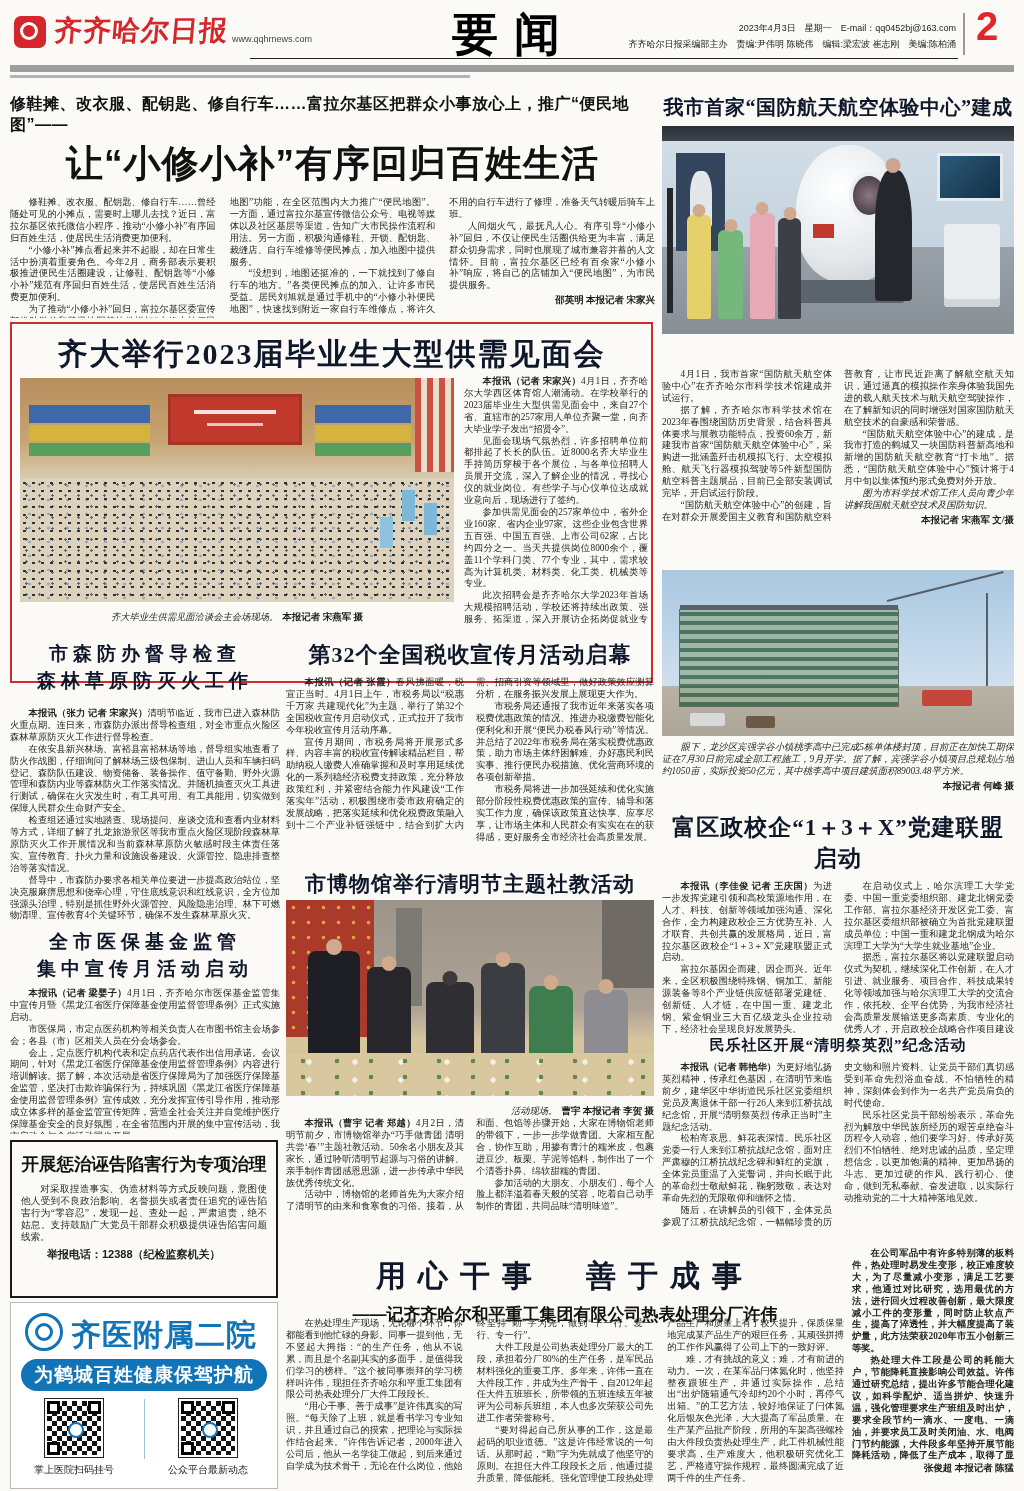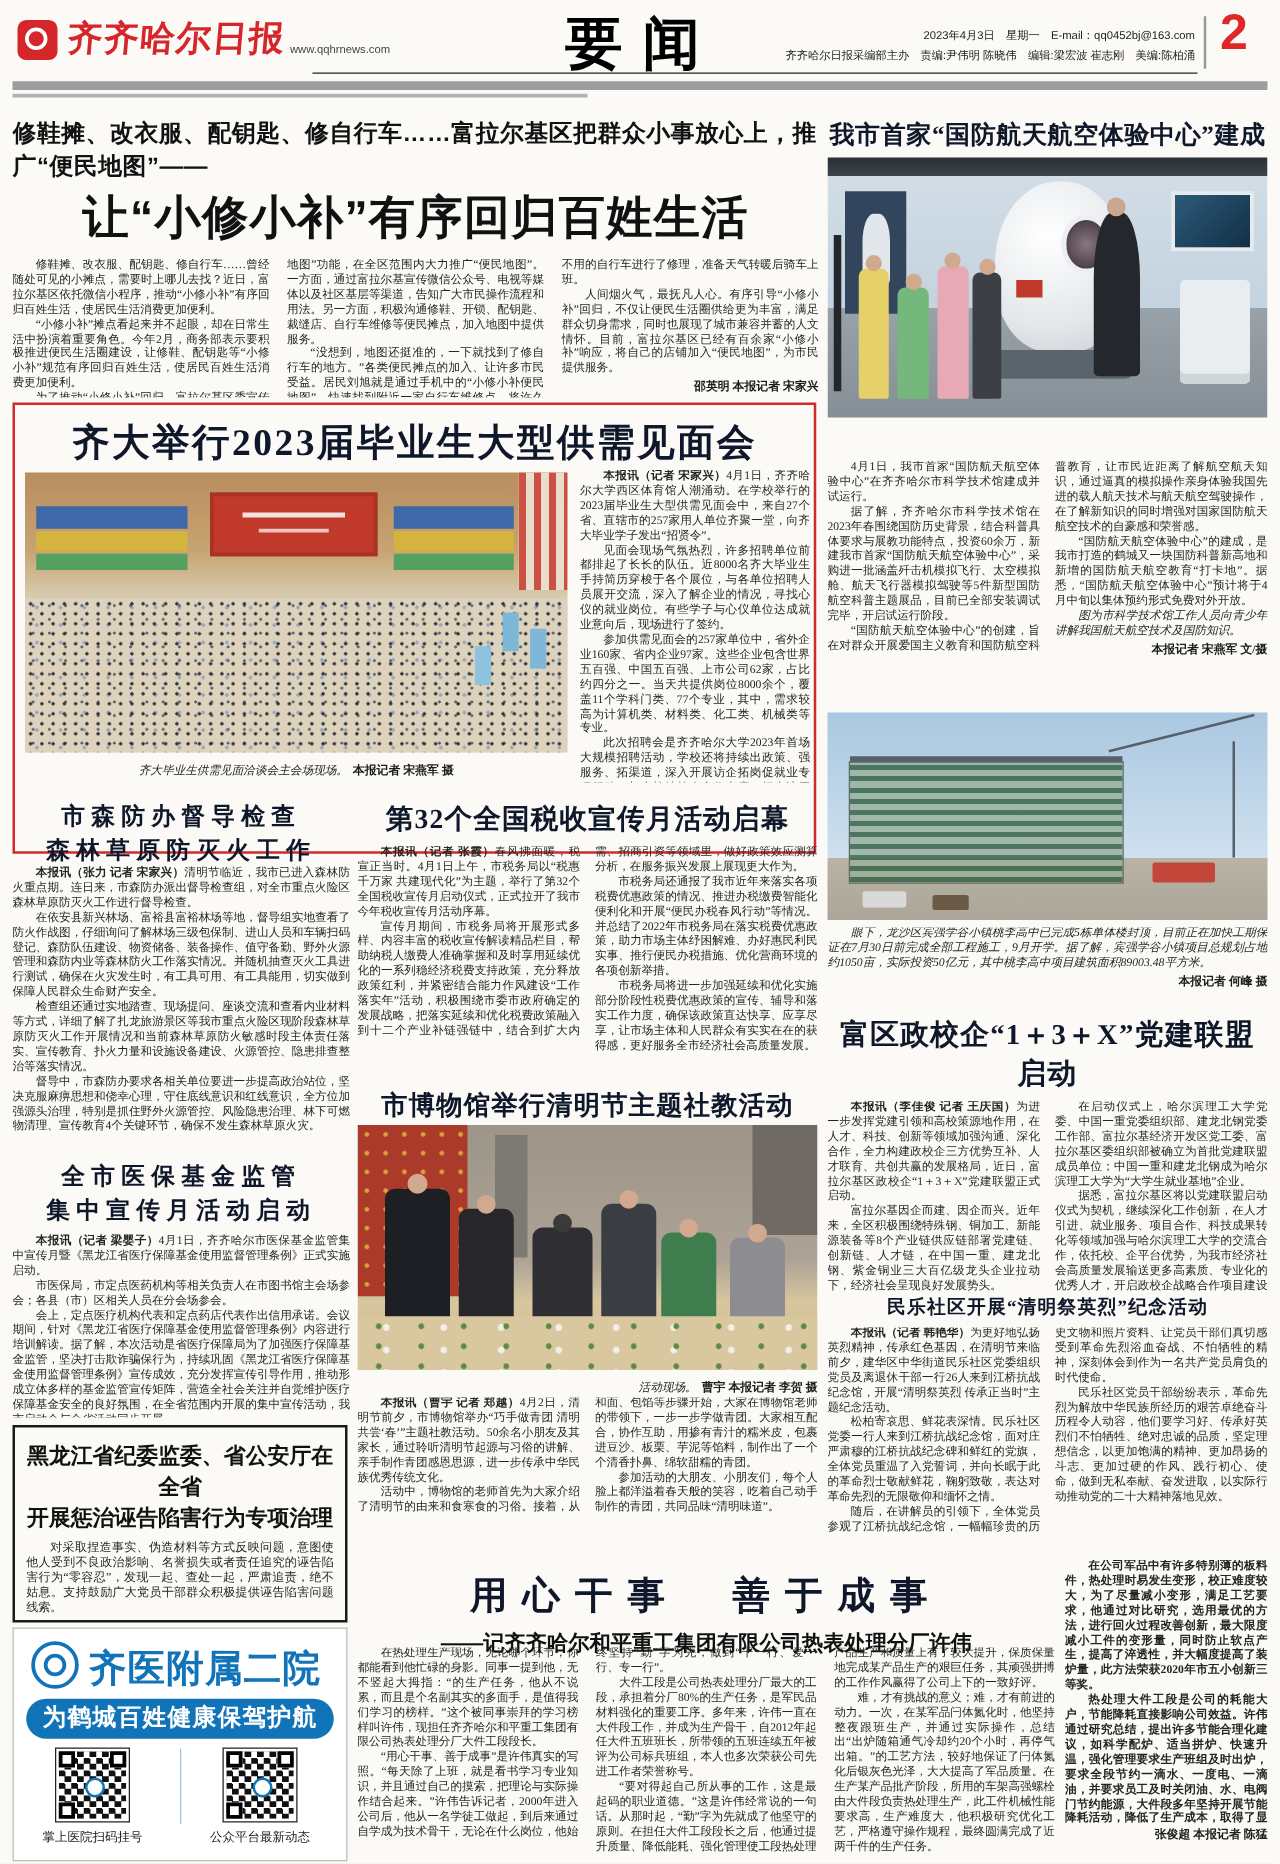--- a/index.html
+++ b/index.html
@@ -24,21 +24,21 @@
 #mast-site{position:absolute;left:232px;top:34px;font-size:9px;color:#444;font-family:"Liberation Sans",sans-serif;}
 #sec-title{position:absolute;left:452px;top:4px;font-size:46px;font-weight:900;letter-spacing:16px;color:#000;}
 #head-rule{position:absolute;left:250px;top:58px;width:708px;height:1px;background:#222;}
 #head-info{position:absolute;left:620px;top:20px;width:336px;text-align:right;
   font-family:"Liberation Sans",sans-serif;font-size:9px;line-height:16px;color:#222;}
 #head-div{position:absolute;left:963px;top:13px;width:2px;height:42px;background:#999;}
 #page-num{position:absolute;left:976px;top:4px;font-size:40px;font-weight:bold;color:#e02626;
   font-family:"Liberation Sans",sans-serif;}
 .graybar{position:absolute;background:#9d9d9d;}
 
-.kicker{font-size:19px;letter-spacing:0.5px;}
+.kicker{font-size:16px;letter-spacing:0.5px;}
 #xiuxiu-hl{font-size:37px;letter-spacing:1px;margin-top:3px;text-align:center;}
 
 #qida-box{border:2px solid #cf2b2b;background:#fbfaf7;}
 #qida-hl{font-size:30px;letter-spacing:2px;text-align:center;margin-top:10px;}
 
 .hl2line{font-size:19px;letter-spacing:5px;text-align:center;line-height:27px;}
 .hl-mid{font-size:22px;text-align:center;letter-spacing:1px;}
 
 #jiwei{border:2px solid #1a1a1a;padding:10px 9px 6px 9px;}
 #jiwei .jhl{font-size:17.5px;line-height:25px;text-align:center;}
@@ -169,40 +169,39 @@
       <p class="body"><b>本报讯（记者 宋家兴）</b><span>4月1日，齐齐哈尔大学西区体育馆人潮涌动。在学校举行的2023届毕业生大型供需见面会中，来自27个省、直辖市的257家用人单位齐聚一堂，向齐大毕业学子发出“招贤令”。</span></p>
       <p class="body">见面会现场气氛热烈，许多招聘单位前都排起了长长的队伍。近8000名齐大毕业生手持简历穿梭于各个展位，与各单位招聘人员展开交流，深入了解企业的情况，寻找心仪的就业岗位。有些学子与心仪单位达成就业意向后，现场进行了签约。</p>
       <p class="body">参加供需见面会的257家单位中，省外企业160家、省内企业97家。这些企业包含世界五百强、中国五百强、上市公司62家，占比约四分之一。当天共提供岗位8000余个，覆盖11个学科门类、77个专业，其中，需求较高为计算机类、材料类、化工类、机械类等专业。</p>
       <p class="body">此次招聘会是齐齐哈尔大学2023年首场大规模招聘活动，学校还将持续出政策、强服务、拓渠道，深入开展访企拓岗促就业专项行动，加大校地校企合作力度，把走访用人单位作为深化供需对接、就业育人的重要内容，不断拓宽就业新空间。</p>
     </div>
   </section>
 
   <section class="abs" style="left:10px;top:640px;width:270px;height:284px;overflow:hidden;">
     <h2 class="serifhl hl2line">市森防办督导检查</h2>
     <h2 class="serifhl hl2line">森林草原防灭火工作</h2>
-    <div style="margin-top:0;">
+    <div style="margin-top:14px;">
       <p class="body"><b>本报讯（张力 记者 宋家兴）</b><span>清明节临近，我市已进入森林防火重点期。连日来，市森防办派出督导检查组，对全市重点火险区森林草原防灭火工作进行督导检查。</span></p>
       <p class="body">在依安县新兴林场、富裕县富裕林场等地，督导组实地查看了防火作战图，仔细询问了解林场三级包保制、进山人员和车辆扫码登记、森防队伍建设、物资储备、装备操作、值守备勤、野外火源管理和森防内业等森林防火工作落实情况。并随机抽查灭火工具进行测试，确保在火灾发生时，有工具可用、有工具能用，切实做到保障人民群众生命财产安全。</p>
       <p class="body">检查组还通过实地踏查、现场提问、座谈交流和查看内业材料等方式，详细了解了扎龙旅游景区等我市重点火险区现阶段森林草原防灭火工作开展情况和当前森林草原防火敏感时段主体责任落实、宣传教育、扑火力量和设施设备建设、火源管控、隐患排查整治等落实情况。</p>
       <p class="body">督导中，市森防办要求各相关单位要进一步提高政治站位，坚决克服麻痹思想和侥幸心理，守住底线意识和红线意识，全方位加强源头治理，特别是抓住野外火源管控、风险隐患治理、林下可燃物清理、宣传教育4个关键环节，确保不发生森林草原火灾。</p>
     </div>
   </section>
 
   <section class="abs" style="left:10px;top:928px;width:270px;height:206px;overflow:hidden;">
     <h2 class="serifhl hl2line">全市医保基金监管</h2>
     <h2 class="serifhl hl2line">集中宣传月活动启动</h2>
     <div style="margin-top:6px;">
       <p class="body"><b>本报讯（记者 梁婴子）</b><span>4月1日，齐齐哈尔市医保基金监管集中宣传月暨《黑龙江省医疗保障基金使用监督管理条例》正式实施启动。</span></p>
       <p class="body">市医保局，市定点医药机构等相关负责人在市图书馆主会场参会；各县（市）区相关人员在分会场参会。</p>
       <p class="body">会上，定点医疗机构代表和定点药店代表作出信用承诺。会议期间，针对《黑龙江省医疗保障基金使用监督管理条例》内容进行培训解读。据了解，本次活动是省医疗保障局为了加强医疗保障基金监管，坚决打击欺诈骗保行为，持续巩固《黑龙江省医疗保障基金使用监督管理条例》宣传成效，充分发挥宣传引导作用，推动形成立体多样的基金监管宣传矩阵，营造全社会关注并自觉维护医疗保障基金安全的良好氛围，在全省范围内开展的集中宣传活动，我市启动会与全省活动同步开展。</p>
     </div>
   </section>
 
   <section id="jiwei" class="abs" style="left:10px;top:1140px;width:268px;height:158px;overflow:hidden;">
-    <div class="sanshl jhl">黑龙江省纪委监委、省公安厅在全省</div>
     <div class="sanshl jhl">开展惩治诬告陷害行为专项治理</div>
     <p class="body" style="margin-top:6px;font-size:9.6px;">对采取捏造事实、伪造材料等方式反映问题，意图使他人受到不良政治影响、名誉损失或者责任追究的诬告陷害行为“零容忍”，发现一起、查处一起，严肃追责，绝不姑息。支持鼓励广大党员干部群众积极提供诬告陷害问题线索。</p>
     <div class="hot" style="margin-top:4px;padding-left:26px;">举报电话：12388（纪检监察机关）</div>
 
   </section>
 
   <section id="hospad" class="abs" style="left:10px;top:1302px;width:268px;height:187px;">
     <div class="hosp-logo">
         <div class="in"></div>
       </div>

